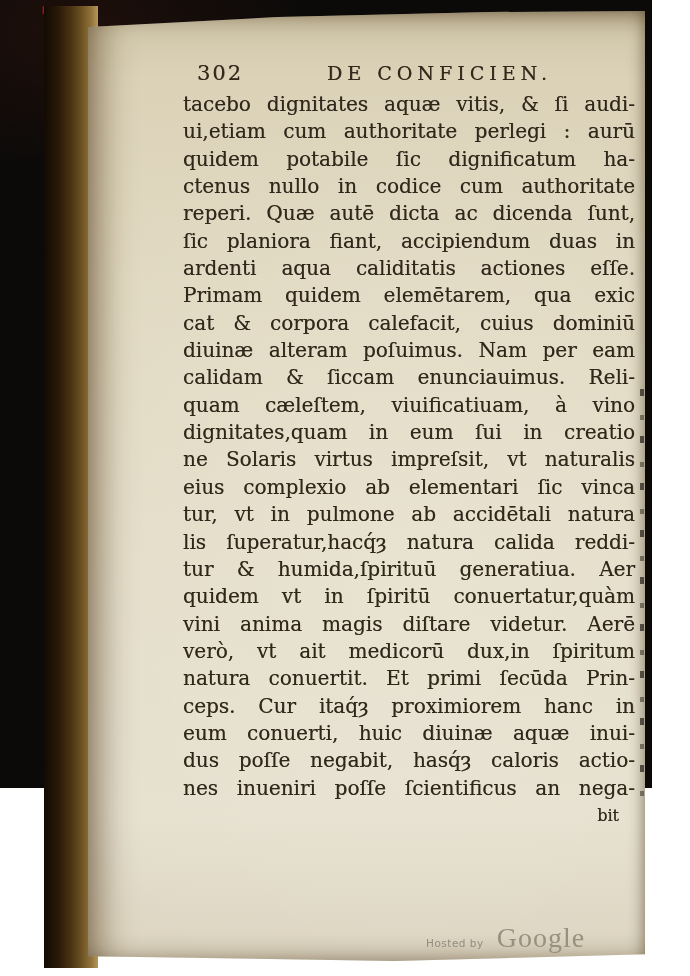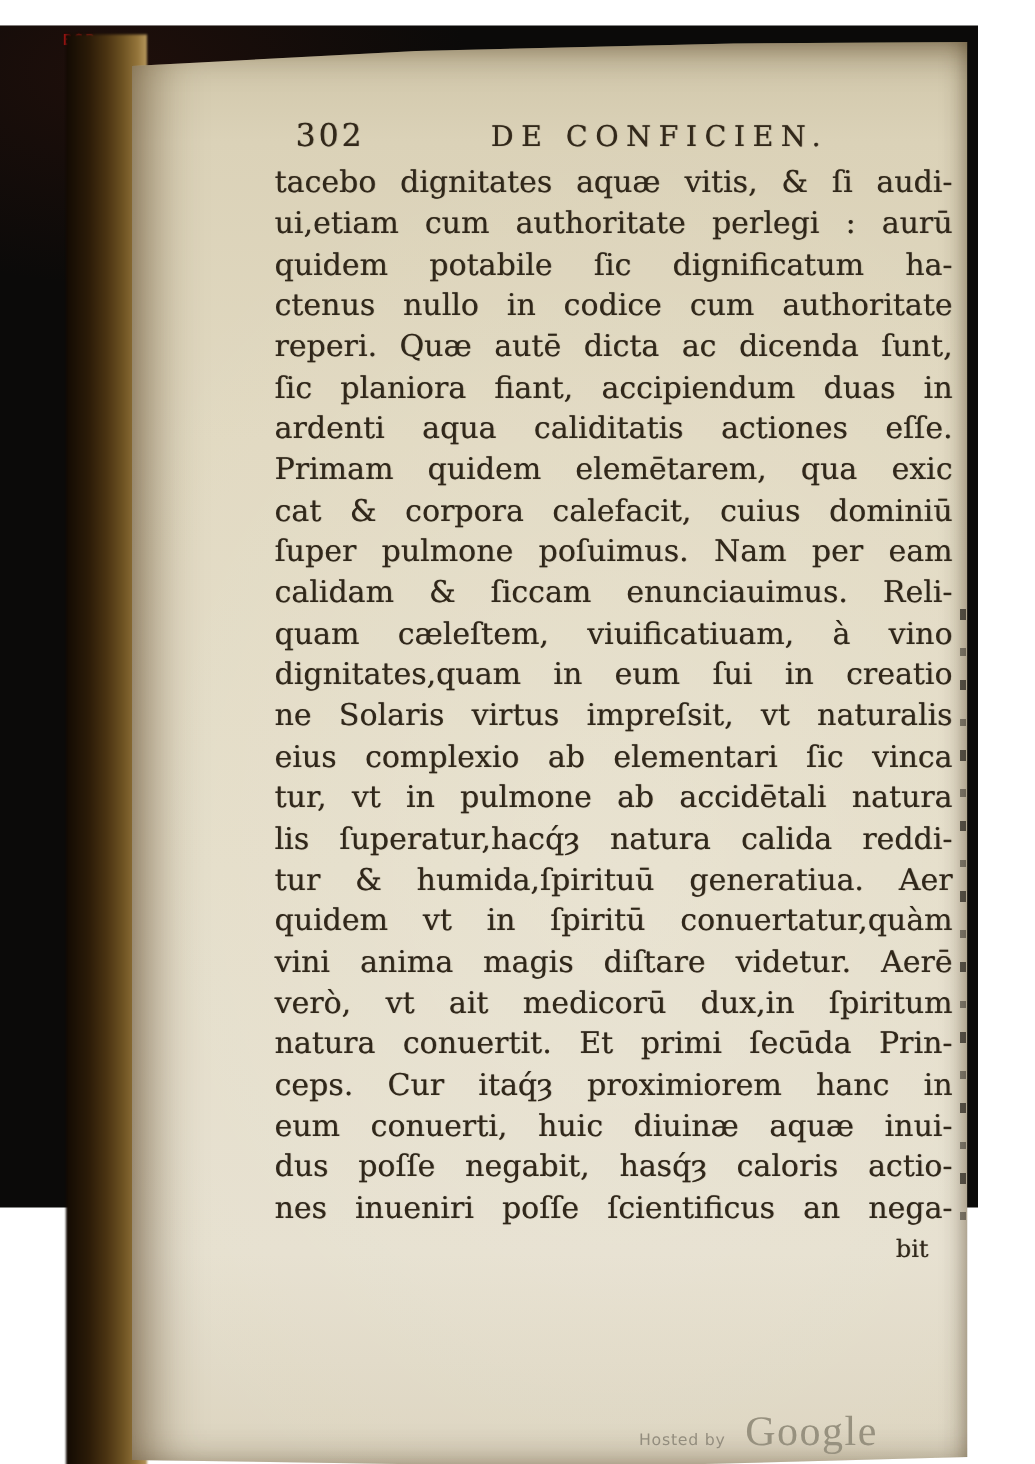--- a/index.html
+++ b/index.html
@@ -6,21 +6,21 @@
   body {
     width: 690px; height: 976px;
     background: #ffffff;
     overflow: hidden;
     font-family: "DejaVu Serif", serif;
   }
   .stage { position: relative; width: 690px; height: 976px; background: #ffffff; }
 
   
   .scan-bg {
-    position: absolute; left: 0; top: 17px;
+    position: absolute; left: 0; top: 0;
     width: 652px; height: 788px;
     background:
       radial-gradient(60% 30% at 12% 4%, rgba(90,30,15,.25), rgba(0,0,0,0) 60%),
       #0b0a09;
   }
 
   
   .bsb {
     position: absolute; left: 42px; top: 5px;
     color: #9c1412;
@@ -131,21 +131,21 @@
       <div class="text">
         <div class="ln">tacebo dignitates aquæ vitis, &amp; ſi audi-</div>
         <div class="ln">ui,etiam cum authoritate perlegi : aurū</div>
         <div class="ln">quidem potabile ſic dignificatum ha-</div>
         <div class="ln">ctenus nullo in codice cum authoritate</div>
         <div class="ln">reperi. Quæ autē dicta ac dicenda ſunt,</div>
         <div class="ln">ſic planiora fiant, accipiendum duas in</div>
         <div class="ln">ardenti aqua caliditatis actiones eſſe.</div>
         <div class="ln">Primam quidem elemētarem, qua exic</div>
         <div class="ln">cat &amp; corpora calefacit, cuius dominiū</div>
-        <div class="ln">ſuper pulmone poſuimus. Nam per eam</div>
+        <div class="ln">diuinæ alteram poſuimus. Nam per eam</div>
         <div class="ln">calidam &amp; ſiccam enunciauimus. Reli-</div>
         <div class="ln">quam cæleſtem, viuificatiuam, à vino</div>
         <div class="ln">dignitates,quam in eum ſui in creatio</div>
         <div class="ln">ne Solaris virtus impreſsit, vt naturalis</div>
         <div class="ln">eius complexio ab elementari ſic vinca</div>
         <div class="ln">tur, vt in pulmone ab accidētali natura</div>
         <div class="ln">lis ſuperatur,hacq́ȝ natura calida reddi-</div>
         <div class="ln">tur &amp; humida,ſpirituū generatiua. Aer</div>
         <div class="ln">quidem vt in ſpiritū conuertatur,quàm</div>
         <div class="ln">vini anima magis diſtare videtur. Aerē</div>

